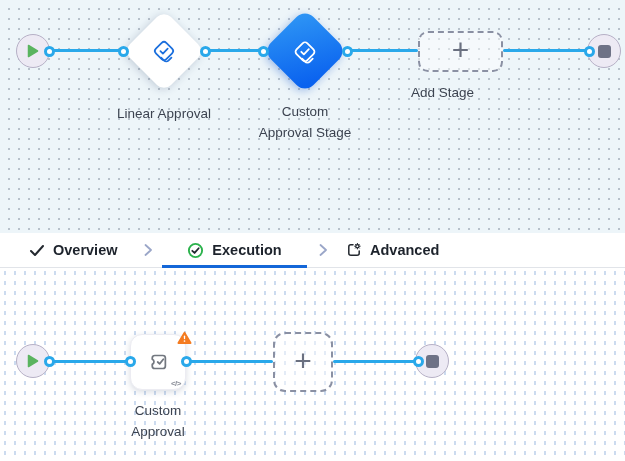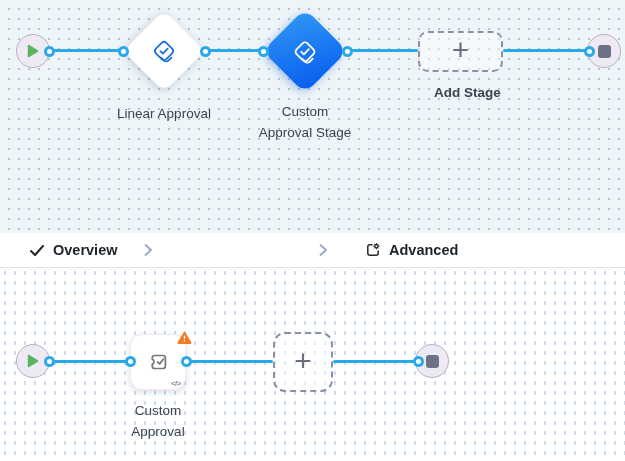--- a/index.html
+++ b/index.html
@@ -127,21 +127,21 @@
       </svg>
     </div>
     <div class="port" style="left:258px; top:46px;"></div>
     <div class="port" style="left:342px; top:46px;"></div>
     <div class="flow-label" style="left:253px; top:101px; width:104px;">Custom
 Approval Stage</div>
 
     <div class="ghost" style="left:418px; top:31px; width:85px; height:41px; border-radius:10px;">
       <span class="plus">+</span>
     </div>
-    <div class="flow-label" style="left:417px; top:82px; width:101px;font-weight:bold;">Add Stage</div>
+    <div class="flow-label" style="left:392px; top:82px; width:101px;">Add Stage</div>
 
     <div class="term" style="left:587px; top:34px;">
       <div class="stop-square"></div>
     </div>
     <div class="port" style="left:584px; top:46px;"></div>
   </div>
 
   <div id="tab-bar">
 
     <div class="tab" style="left:0; padding-left:29px;">
@@ -150,28 +150,36 @@
       </svg>
       <span>Overview</span>
     </div>
 
     <div class="tab-sep" style="left:143px;">
       <svg width="10" height="14" viewBox="0 0 10 14" fill="none">
         <polyline points="2.5,2 8,7 2.5,12" stroke="#9aa6c8" stroke-width="1.8" stroke-linecap="round" stroke-linejoin="round"></polyline>
       </svg>
     </div>
 
+    <div class="tab" style="left:162px; width:145px; justify-content:center;">
+      <svg width="17" height="17" viewBox="0 0 18 18" fill="none">
+        <circle cx="9" cy="9" r="7" fill="#fff" stroke="#2bb24c" stroke-width="2"></circle>
+        <polyline points="5.6,9.3 8,11.6 12.4,6.6" stroke="#21272f" stroke-width="1.9" stroke-linecap="round" stroke-linejoin="round"></polyline>
+      </svg>
+      <span>Execution</span>
+      <div class="tab-underline"></div>
+    </div>
 
     <div class="tab-sep" style="left:318px;">
       <svg width="10" height="14" viewBox="0 0 10 14" fill="none">
         <polyline points="2.5,2 8,7 2.5,12" stroke="#9aa6c8" stroke-width="1.8" stroke-linecap="round" stroke-linejoin="round"></polyline>
       </svg>
     </div>
 
-    <div class="tab" style="left:348px; padding-left:17px;">
+    <div class="tab" style="left:329px; padding-left:17px;">
       <svg width="16" height="16" viewBox="0 0 16 16" fill="none">
         <path d="M7 2.8 H4.8 a2 2 0 0 0 -2 2 v6.4 a2 2 0 0 0 2 2 h6.4 a2 2 0 0 0 2 -2 V9" stroke="#23282f" stroke-width="1.5" stroke-linecap="round" fill="none"></path>
         <circle cx="11.4" cy="4.2" r="1.6" stroke="#23282f" stroke-width="1.2" fill="none"></circle>
         <path d="M11.4 1.4 v1 M11.4 6 v1 M8.6 4.2 h1 M13.2 4.2 h1 M9.5 2.3 l.7 .7 M12.6 5.4 l.7 .7 M13.3 2.3 l-.7 .7 M10.2 5.4 l-.7 .7" stroke="#23282f" stroke-width="1" stroke-linecap="round"></path>
       </svg>
       <span>Advanced</span>
     </div>
   </div>
 
   <div id="canvas-bottom" class="canvas">

